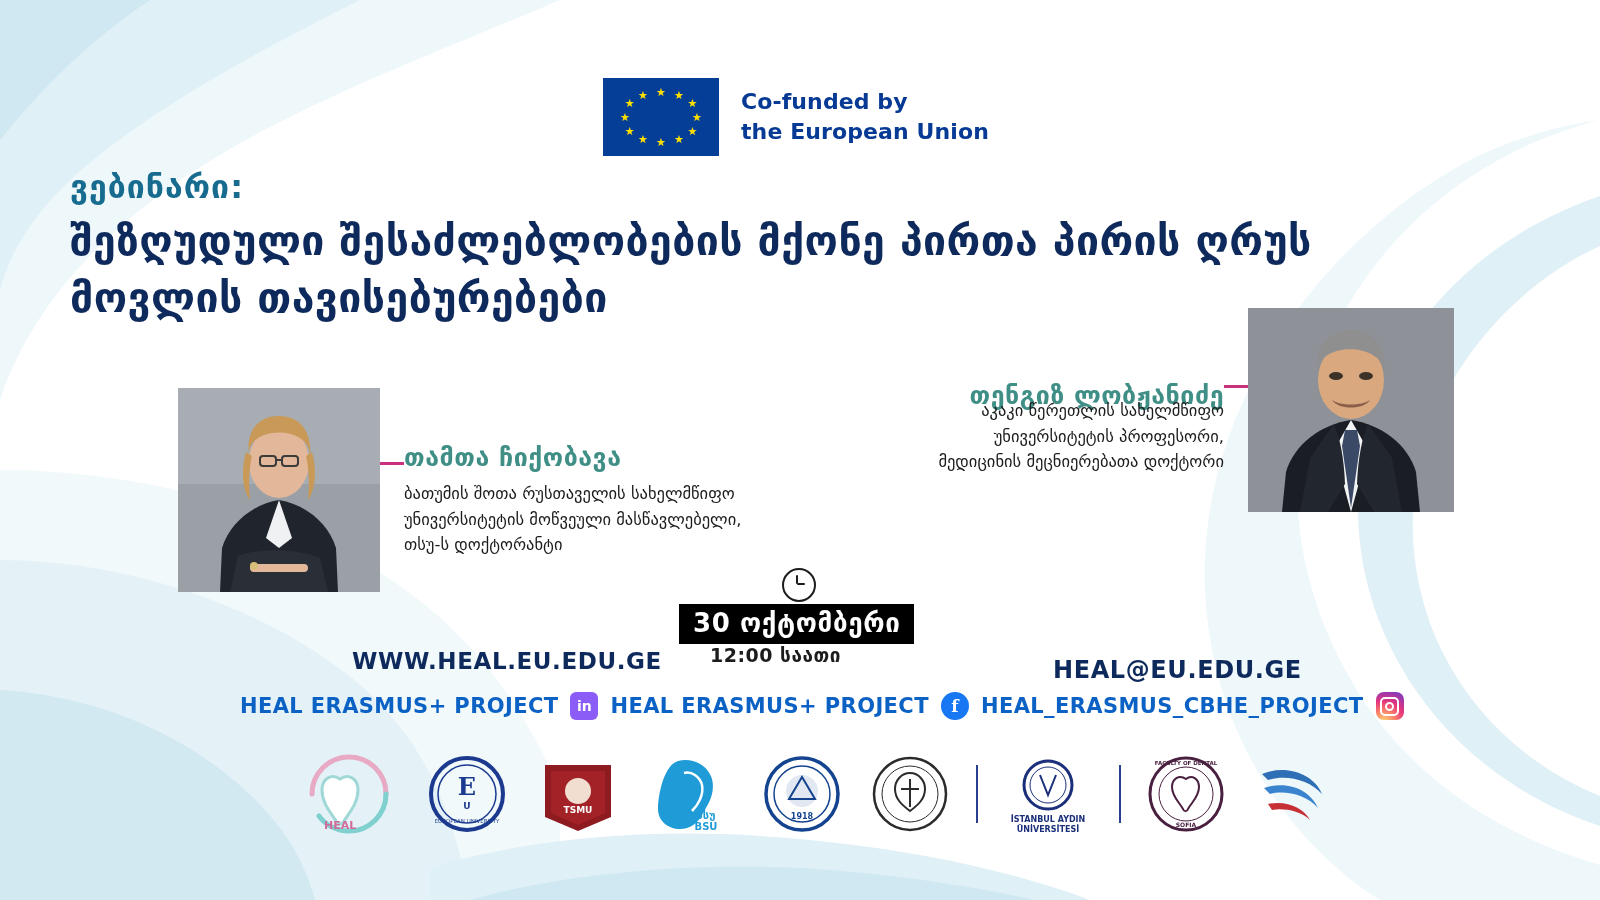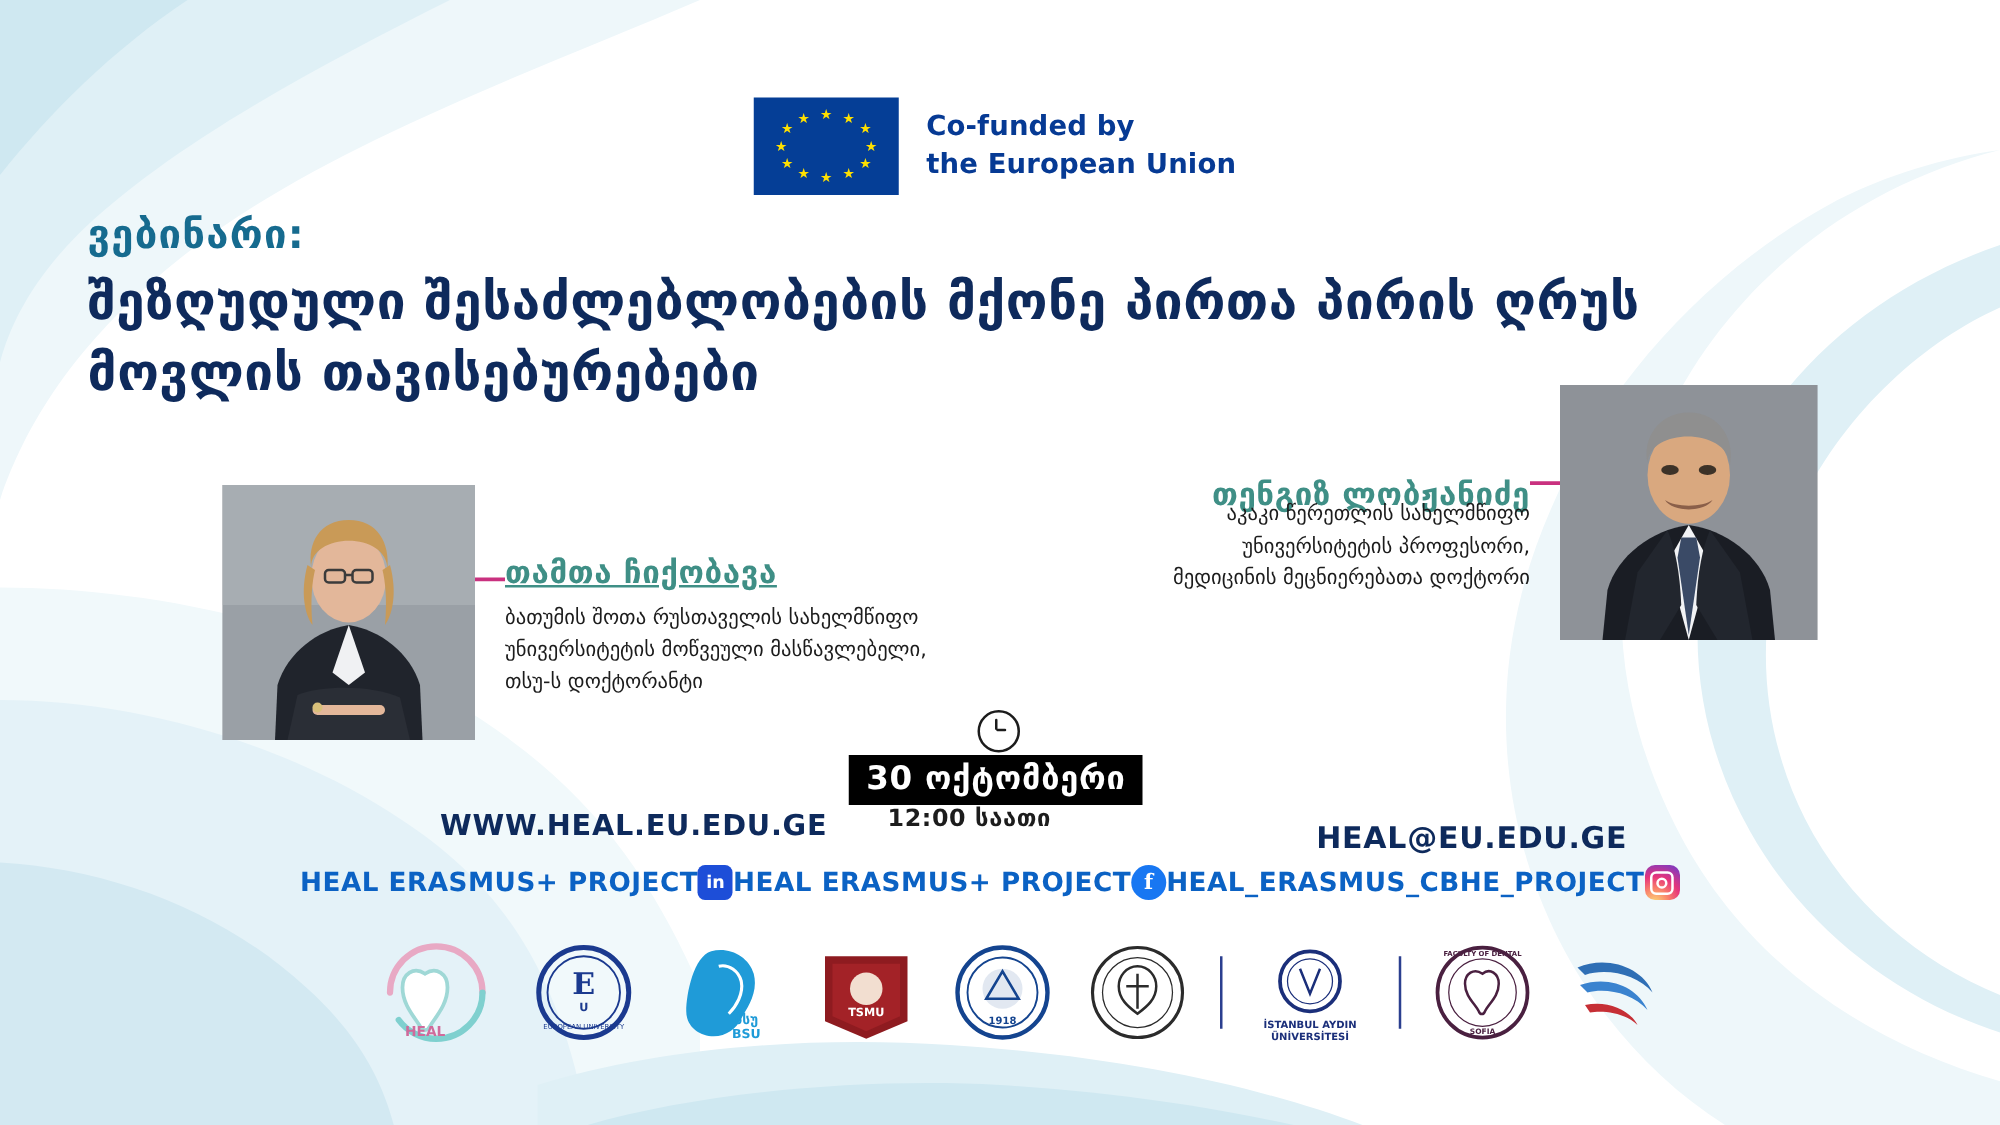--- a/index.html
+++ b/index.html
@@ -95,21 +95,21 @@
   .spk-desc {
     position: absolute;
     color: #1c1c1c;
     font-size: 16.5px;
     line-height: 1.55;
     white-space: pre-line;
   }
   
   #photo1 { left: 178px; top: 388px; width: 202px; height: 204px; }
   #rule1  { left: 380px; top: 462px; width: 24px; }
-  #name1  { left: 404px; top: 443px; text-decoration: underline; }
+  #name1  { left: 404px; top: 443px; }
   #desc1  { left: 404px; top: 481px; }
   
   #photo2 { left: 1248px; top: 308px; width: 206px; height: 204px; }
   #rule2  { left: 1224px; top: 385px; width: 24px; }
   #name2  { left: 912px; top: 362px; text-align: right; width: 312px; margin-top: 19px; }
   #desc2  { left: 828px; top: 398px; width: 396px; text-align: right; }
   
   .clock {
     position: absolute;
     left: 782px; top: 568px;
@@ -162,40 +162,41 @@
     font-weight: bold;
     letter-spacing: .6px;
   }
   .social-row {
     position: absolute;
     left: 240px; top: 692px;
     width: 1120px;
     display: flex;
     align-items: center;
     justify-content: flex-start;
+    gap: 12px;
   }
   .social-label {
     color: #0b62c4;
     font-size: 21px;
     font-weight: bold;
     letter-spacing: .4px;
     white-space: nowrap;
   }
   .si {
     width: 28px; height: 28px;
     border-radius: 7px;
     flex: none;
     display: flex;
     align-items: center;
     justify-content: center;
     color: #ffffff;
     font-weight: bold;
     font-size: 15px;
   }
-  .si-li { background: #1d4ed8; border-radius: 6px; font-size: 14px; }
+  .si-li { background: #8b5cf6; border-radius: 6px; font-size: 14px; }
   .si-fb { background: #1877f2; border-radius: 50%; font-size: 17px; font-family:"DejaVu Serif", serif;}
   .si-ig {
     border-radius: 8px;
     background: radial-gradient(circle at 28% 108%, #fdd976 0%, #f9806b 32%, #e6347b 58%, #8a3ab9 88%);
     position: relative;
   }
   .si-ig .ig-sq {
     width: 15px; height: 15px;
     border: 2.2px solid #fff;
     border-radius: 5px;
@@ -346,34 +347,34 @@
       <svg width="92" height="86" viewBox="0 0 92 86">
         <circle cx="46" cy="43" r="36" fill="none" stroke="#1b3a8f" stroke-width="4"></circle>
         <circle cx="46" cy="43" r="29" fill="none" stroke="#1b3a8f" stroke-width="1.5"></circle>
         <text x="46" y="44" font-size="24" font-weight="bold" fill="#1b3a8f" text-anchor="middle" font-family="DejaVu Serif, serif">E</text>
         <text x="46" y="58" font-size="9" font-weight="bold" fill="#1b3a8f" text-anchor="middle" font-family="DejaVu Sans, sans-serif">U</text>
         <text x="46" y="72" font-size="5.5" fill="#1b3a8f" text-anchor="middle" font-family="DejaVu Sans, sans-serif">EUROPEAN UNIVERSITY</text>
       </svg>
     </div>
 
     <div class="logo">
+      <svg width="86" height="86" viewBox="0 0 86 86">
+        <path d="M10,14 L76,14 L76,66 L43,80 L10,66 Z" fill="#8e1b20"></path>
+        <path d="M16,20 L70,20 L70,62 L43,74 L16,62 Z" fill="#a32227"></path>
+        <circle cx="43" cy="40" r="13" fill="#f2ded0"></circle>
+        <text x="43" y="62" font-size="9" font-weight="bold" fill="#ffffff" text-anchor="middle" font-family="DejaVu Sans, sans-serif">TSMU</text>
+      </svg>
+    </div>
+
+    <div class="logo">
       <svg width="92" height="86" viewBox="0 0 92 86">
         <path d="M34,10 c14,-4 30,4 34,18 c4,16 -6,28 -10,36 c-4,8 -12,14 -22,14 c-12,0 -22,-8 -22,-20 c0,-14 6,-44 20,-48 Z" fill="#1f9bd8"></path>
         <path d="M40,22 c8,-2 16,4 18,12 c2,10 -4,20 -10,26" fill="none" stroke="#ffffff" stroke-width="2.5"></path>
         <text x="62" y="68" font-size="11" font-weight="bold" fill="#1f9bd8" text-anchor="middle" font-family="DejaVu Sans, sans-serif">ბსუ</text>
         <text x="62" y="79" font-size="10" font-weight="bold" fill="#1f9bd8" text-anchor="middle" font-family="DejaVu Sans, sans-serif">BSU</text>
-      </svg>
-    </div>
-
-    <div class="logo">
-      <svg width="86" height="86" viewBox="0 0 86 86">
-        <path d="M10,14 L76,14 L76,66 L43,80 L10,66 Z" fill="#8e1b20"></path>
-        <path d="M16,20 L70,20 L70,62 L43,74 L16,62 Z" fill="#a32227"></path>
-        <circle cx="43" cy="40" r="13" fill="#f2ded0"></circle>
-        <text x="43" y="62" font-size="9" font-weight="bold" fill="#ffffff" text-anchor="middle" font-family="DejaVu Sans, sans-serif">TSMU</text>
       </svg>
     </div>
 
     <div class="logo">
       <svg width="86" height="86" viewBox="0 0 86 86">
         <circle cx="43" cy="43" r="36" fill="none" stroke="#14448f" stroke-width="3.5"></circle>
         <circle cx="43" cy="43" r="28" fill="none" stroke="#14448f" stroke-width="1.5"></circle>
         <circle cx="43" cy="40" r="16" fill="#14448f" opacity="0.12"></circle>
         <path d="M30,48 L43,26 L56,48 Z" fill="none" stroke="#14448f" stroke-width="2"></path>
         <text x="43" y="68" font-size="8" font-weight="bold" fill="#14448f" text-anchor="middle" font-family="DejaVu Sans, sans-serif">1918</text>

